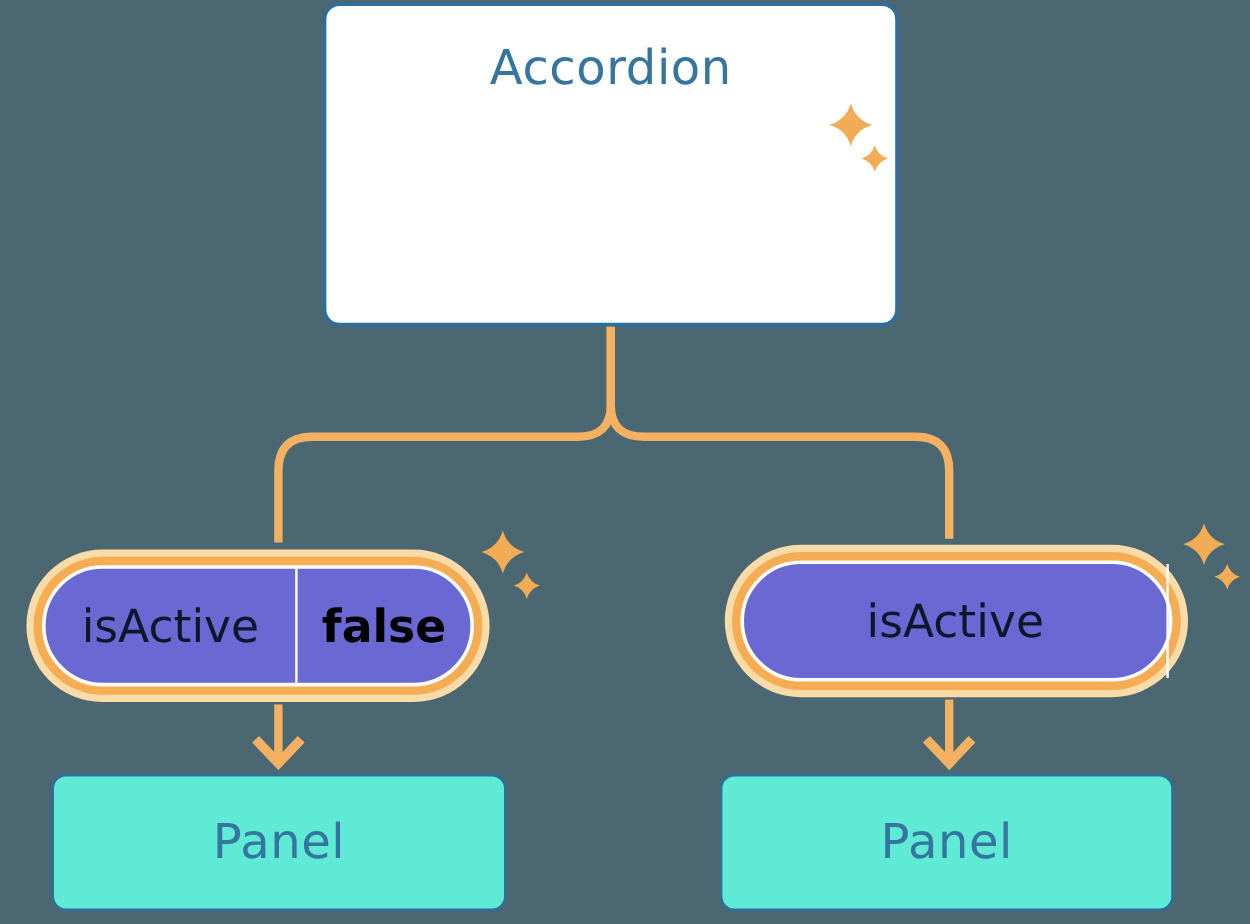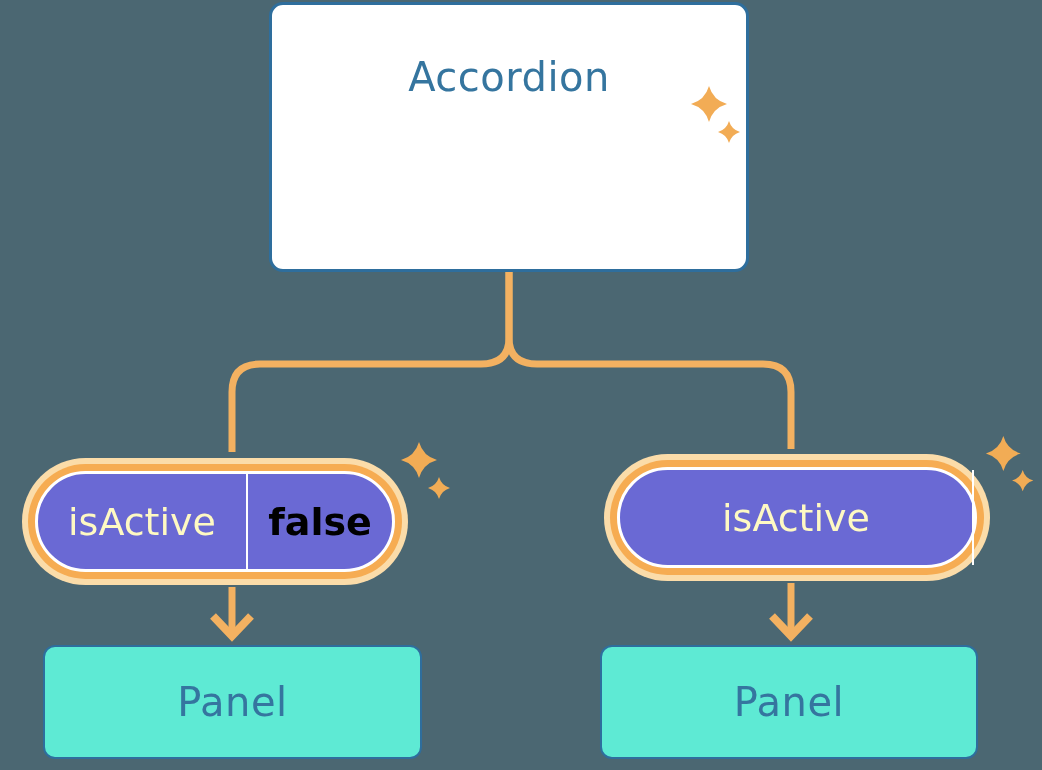--- a/index.html
+++ b/index.html
@@ -41,25 +41,25 @@
   .state-pill{background:#ffffff;}
   .prop-pill{background:#6A69D4;border:3px solid #ffffff;}
   .pill .cell{
     display:flex;align-items:center;justify-content:center;
     font-size:38px;
   }
   .pill .cell-label{flex:1;}
   .state-pill .cell-label{color:#6B72E2;}
   .state-pill .cell-value{width:84px;color:#6167DA;font-weight:700;}
   .state-pill .divider{width:2px;background:#F0A74E;}
-  .prop-pill .cell-label{color:#fef9c3;}
+  .prop-pill .cell-label{color:#0f172a;}
   .prop-pill .cell-value{width:144px;color:#000000;font-weight:700;}
   .prop-pill .divider{width:2px;background:#ffffff;}
 
-  .title-row{text-align:center;margin-top:20px;}
+  .title-row{text-align:center;}
   svg{display:block;}
 </style>
 </head>
 <body>
 
 <div class="stage">
 
   <svg class="abs" style="left:0;top:0;" width="1042" height="770" viewBox="0 0 1042 770">
     <path d="M 509 272 L 509 338 Q 509 364 481 364 L 260 364 Q 232 364 232 392 L 232 452" fill="none" stroke="#F3B161" stroke-width="7"></path>
     <path d="M 509 272 L 509 338 Q 509 364 537 364 L 763 364 Q 791 364 791 392 L 791 449" fill="none" stroke="#F3B161" stroke-width="7"></path>

